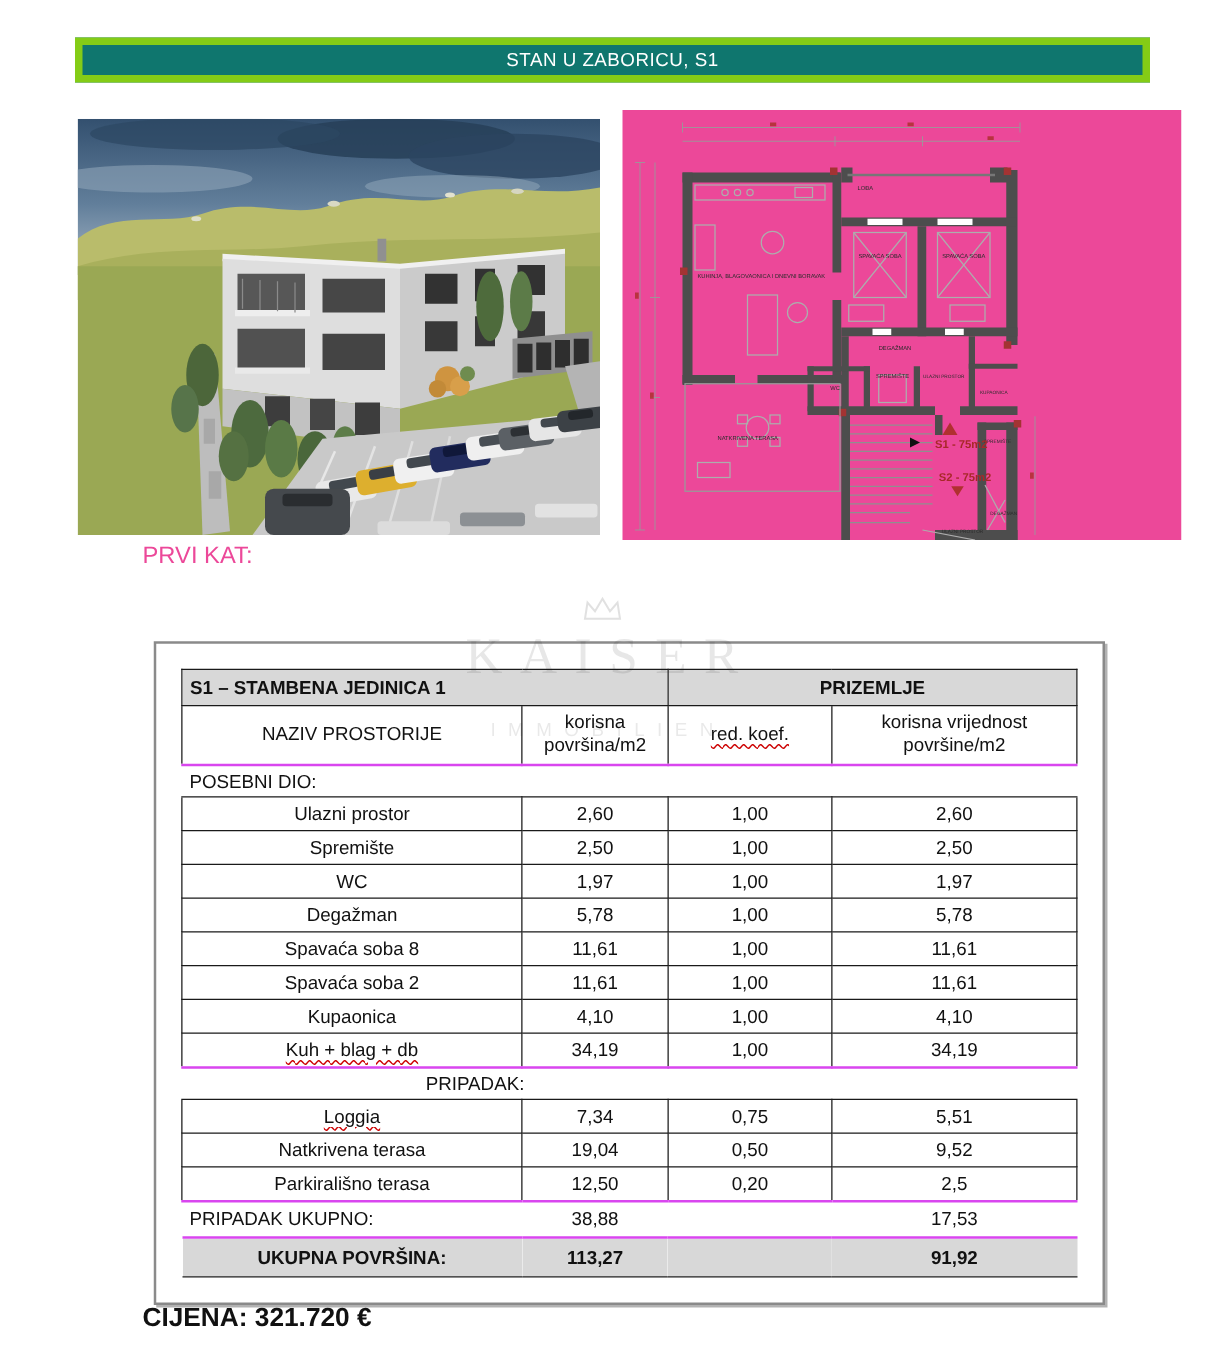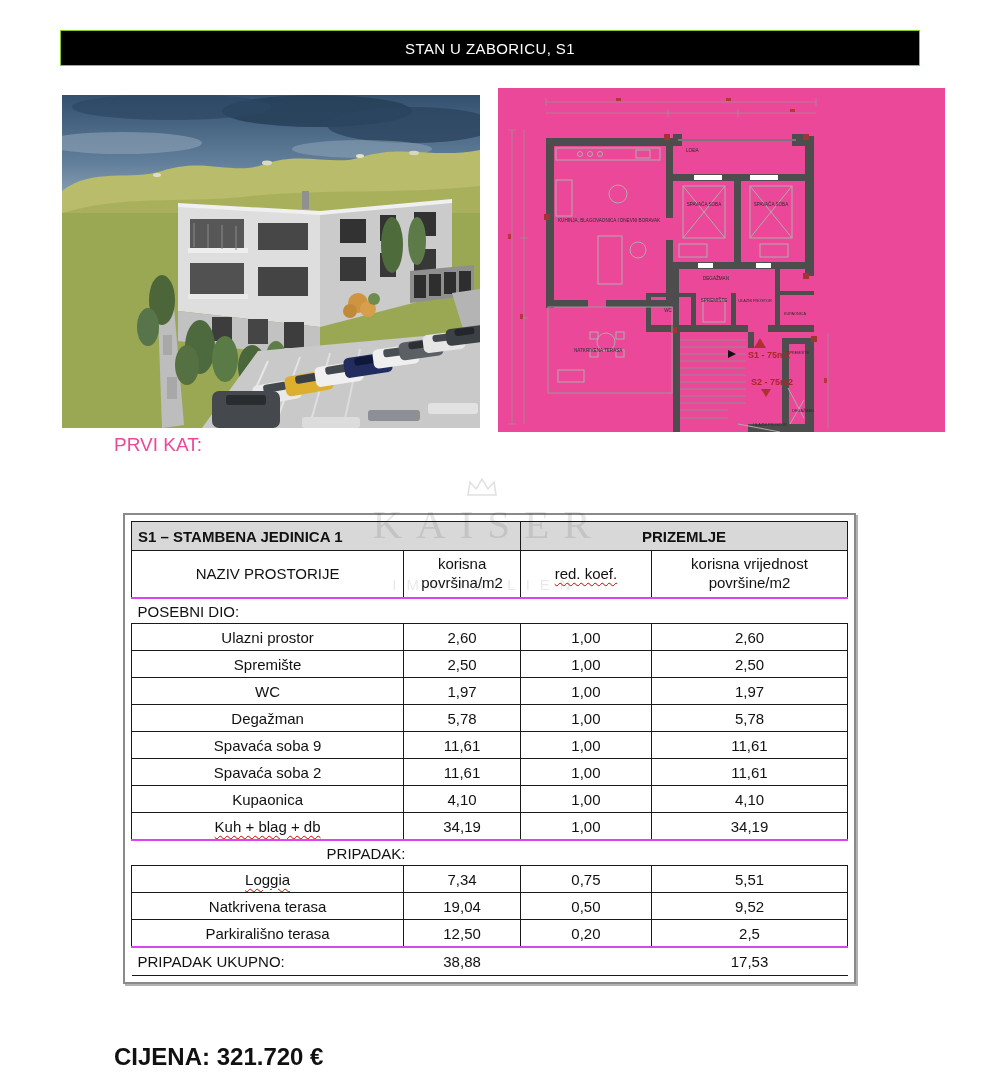--- a/index.html
+++ b/index.html
@@ -1,36 +1,36 @@
 <!DOCTYPE html>
 <html><head>
 <meta charset="utf-8">
 <style>
   html,body{margin:0;padding:0;background:#ffffff;}
   .page{position:relative;width:983px;height:1080px;background:#ffffff;
         font-family:"Liberation Sans",sans-serif;overflow:hidden;}
 
   
   .title-bar{position:absolute;left:60px;top:30px;width:860px;height:36px;
-    background:#000000;border:1px solid #84cc16;box-sizing:border-box;
+    background:#0f766e;border:6px solid #84cc16;box-sizing:border-box;
     display:flex;align-items:center;justify-content:center;}
   .title-bar span{color:#ffffff;font-size:15px;letter-spacing:.4px;}
 
   
   .render-img{position:absolute;left:62px;top:95px;width:418px;height:333px;overflow:hidden;}
   .plan-img{position:absolute;left:498px;top:88px;width:447px;height:344px;overflow:hidden;background:#ec4899;}
   .render-img svg,.plan-img svg{display:block;width:100%;height:100%;}
 
   
   .floor-label{position:absolute;left:114px;top:434px;font-size:19px;color:#ec4899;}
-  .price{position:absolute;left:114px;top:1043px;font-size:24px;font-weight:bold;color:#111;}
+  .price{position:absolute;left:114px;top:1043px;font-size:21px;font-weight:bold;color:#111;}
 
   
   .tbl-wrap{position:absolute;left:123px;top:513px;width:717px;
-    border:2px solid #8a8a8a;background:#fff;padding:6px;box-sizing:content-box;
+    border:2px solid #8a8a8a;background:#fff;padding:20px;box-sizing:content-box;
     box-shadow:2px 2px 0 rgba(0,0,0,.30);}
   table.area{border-collapse:collapse;width:717px;table-layout:fixed;
     font-family:"Liberation Sans",sans-serif;}
   table.area td{border:1px solid #1a1a1a;font-size:15px;color:#111;
     padding:0 6px;overflow:hidden;}
   tr.h1 td{height:28px;background:#d8d8d8;font-weight:bold;}
   tr.h2 td{height:46px;text-align:center;line-height:1.25;}
   tr.sec td{height:24px;}
   tr.rowd td{height:26px;text-align:center;}
   tr.sub td{height:27px;}
@@ -373,21 +373,21 @@
             <td>1,00</td>
             <td>1,97</td>
           </tr>
       <tr class="rowd">
             <td>Degažman</td>
             <td>5,78</td>
             <td>1,00</td>
             <td>5,78</td>
           </tr>
       <tr class="rowd">
-            <td>Spavaća soba 9</td>
+            <td>Spavaća soba 8</td>
             <td>11,61</td>
             <td>1,00</td>
             <td>11,61</td>
           </tr>
       <tr class="rowd">
             <td>Spavaća soba 2</td>
             <td>11,61</td>
             <td>1,00</td>
             <td>11,61</td>
           </tr>
@@ -424,20 +424,26 @@
             <td>Parkirališno terasa</td>
             <td>12,50</td>
             <td>0,20</td>
             <td>2,5</td>
           </tr>
       <tr class="sub nv bt2">
         <td class="tl">PRIPADAK UKUPNO:</td>
         <td class="tc">38,88</td>
         <td></td>
         <td class="tc">17,53</td>
+      </tr>
+      <tr class="total nv bt2">
+        <td>UKUPNA POVRŠINA:</td>
+        <td>113,27</td>
+        <td></td>
+        <td>91,92</td>
       </tr>
     </tbody>
       </table>
   </div>
 
   <div class="watermark">
     <div class="wm-crown">
       <svg width="34" height="22" viewBox="0 0 34 22">
           <path d="M3,19 L5,6 L11,13 L17,3 L23,13 L29,6 L31,19 Z" fill="none" stroke="rgba(40,40,40,0.14)" stroke-width="1.6"></path>
         </svg>

